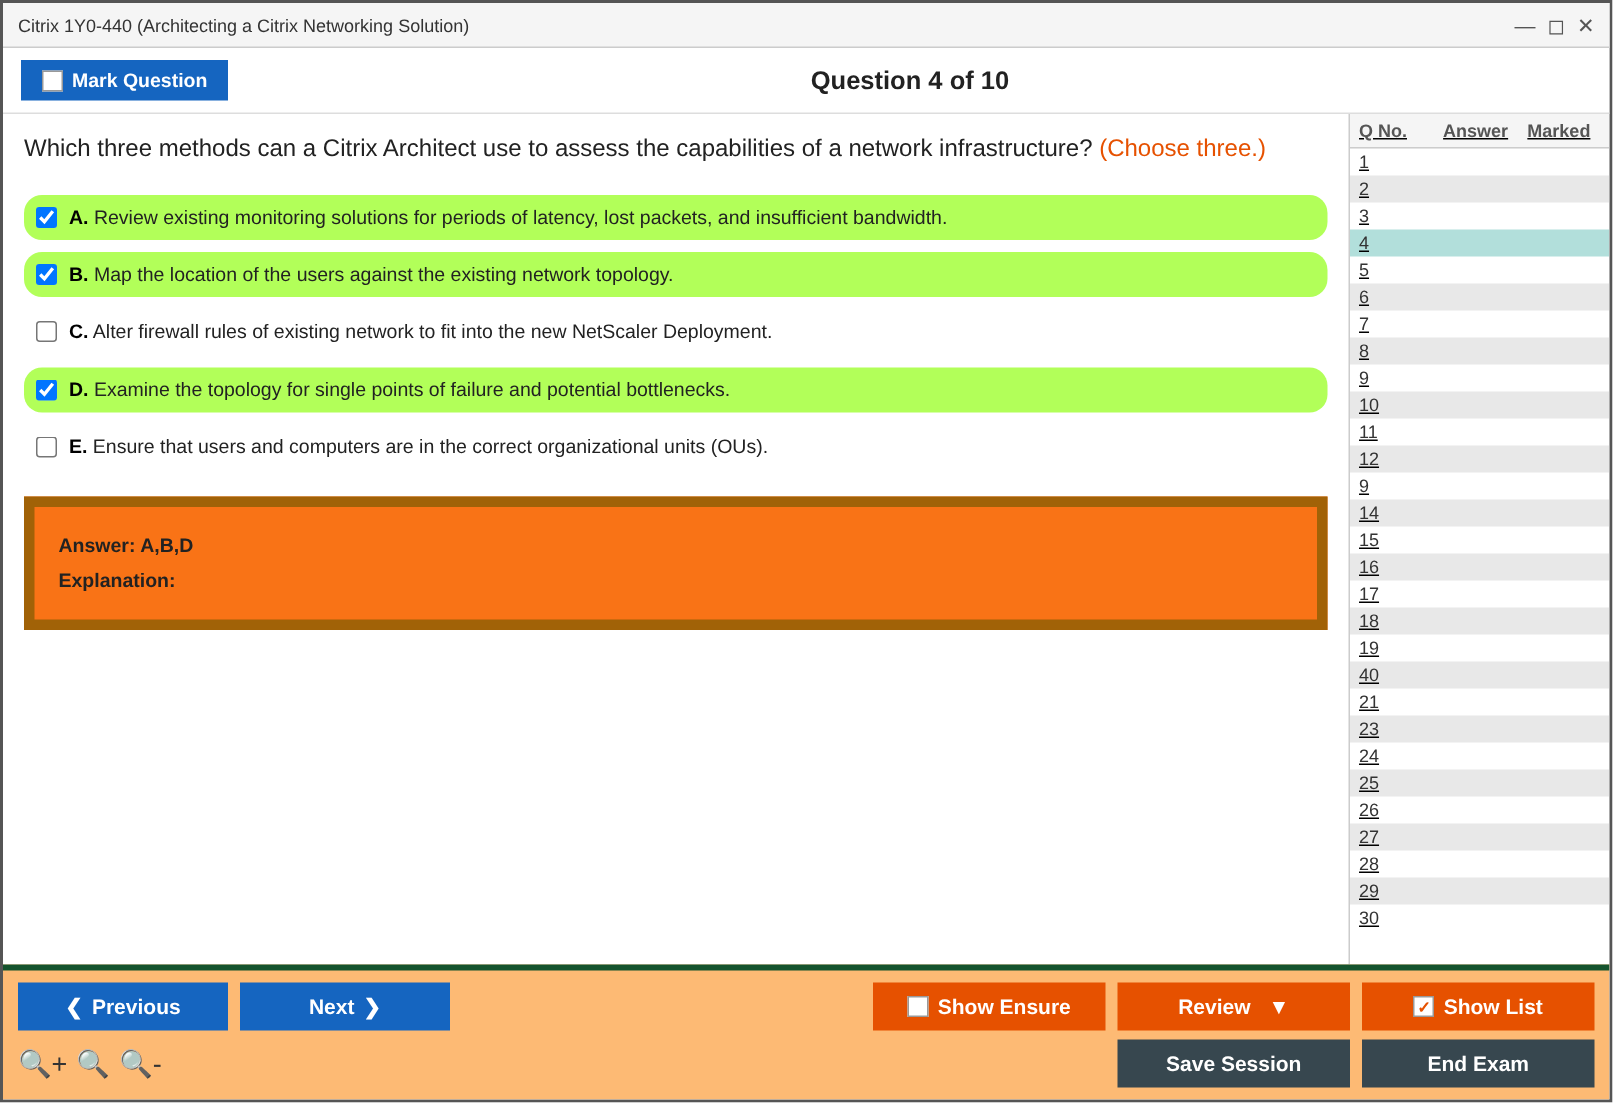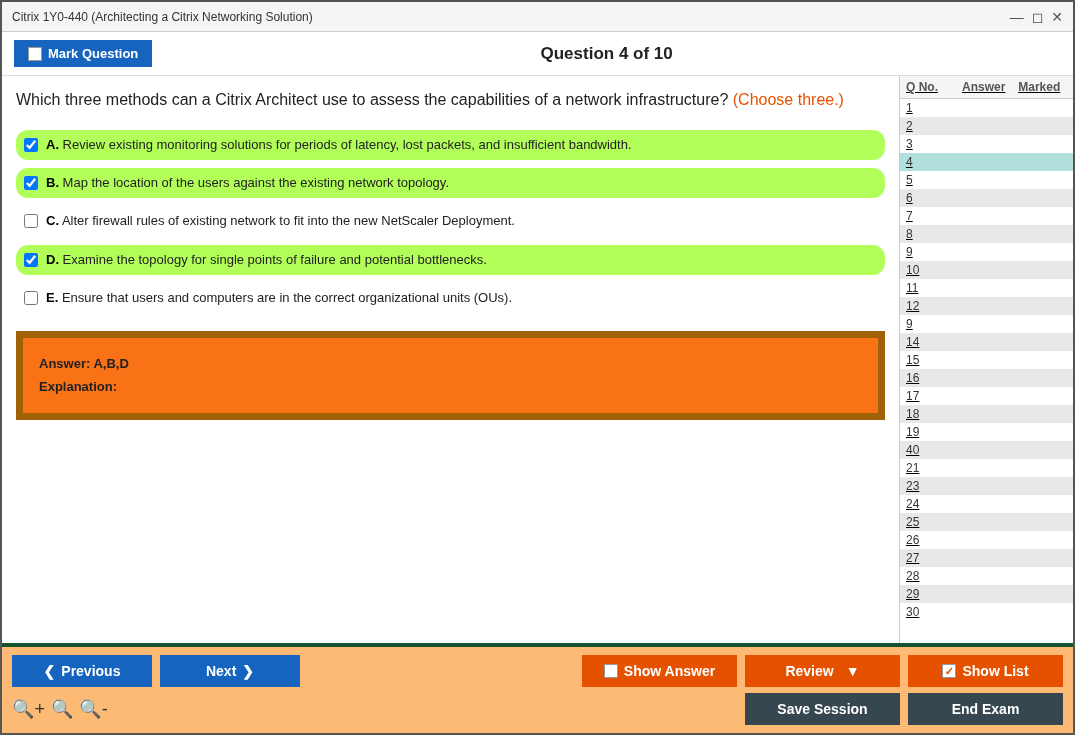--- a/index.html
+++ b/index.html
@@ -495,21 +495,21 @@
           <span class="chevron-left"></span>
           <span>Previous</span>
         </button>
         <button class="btn-nav">
           <span>Next</span>
           <span class="chevron-right"></span>
         </button>
         <div class="spacer"></div>
         <button class="btn-orange">
           <span class="checkbox-square"></span>
-          <span>Show Answer</span>
+          <span>Show Ensure</span>
         </button>
         <button class="btn-orange">
           <span>Review</span>
           <span style="margin-left:6px;">▼</span>
         </button>
         <button class="btn-orange">
           <span class="checkbox-checked">✓</span>
           <span>Show List</span>
         </button>
       </div>

